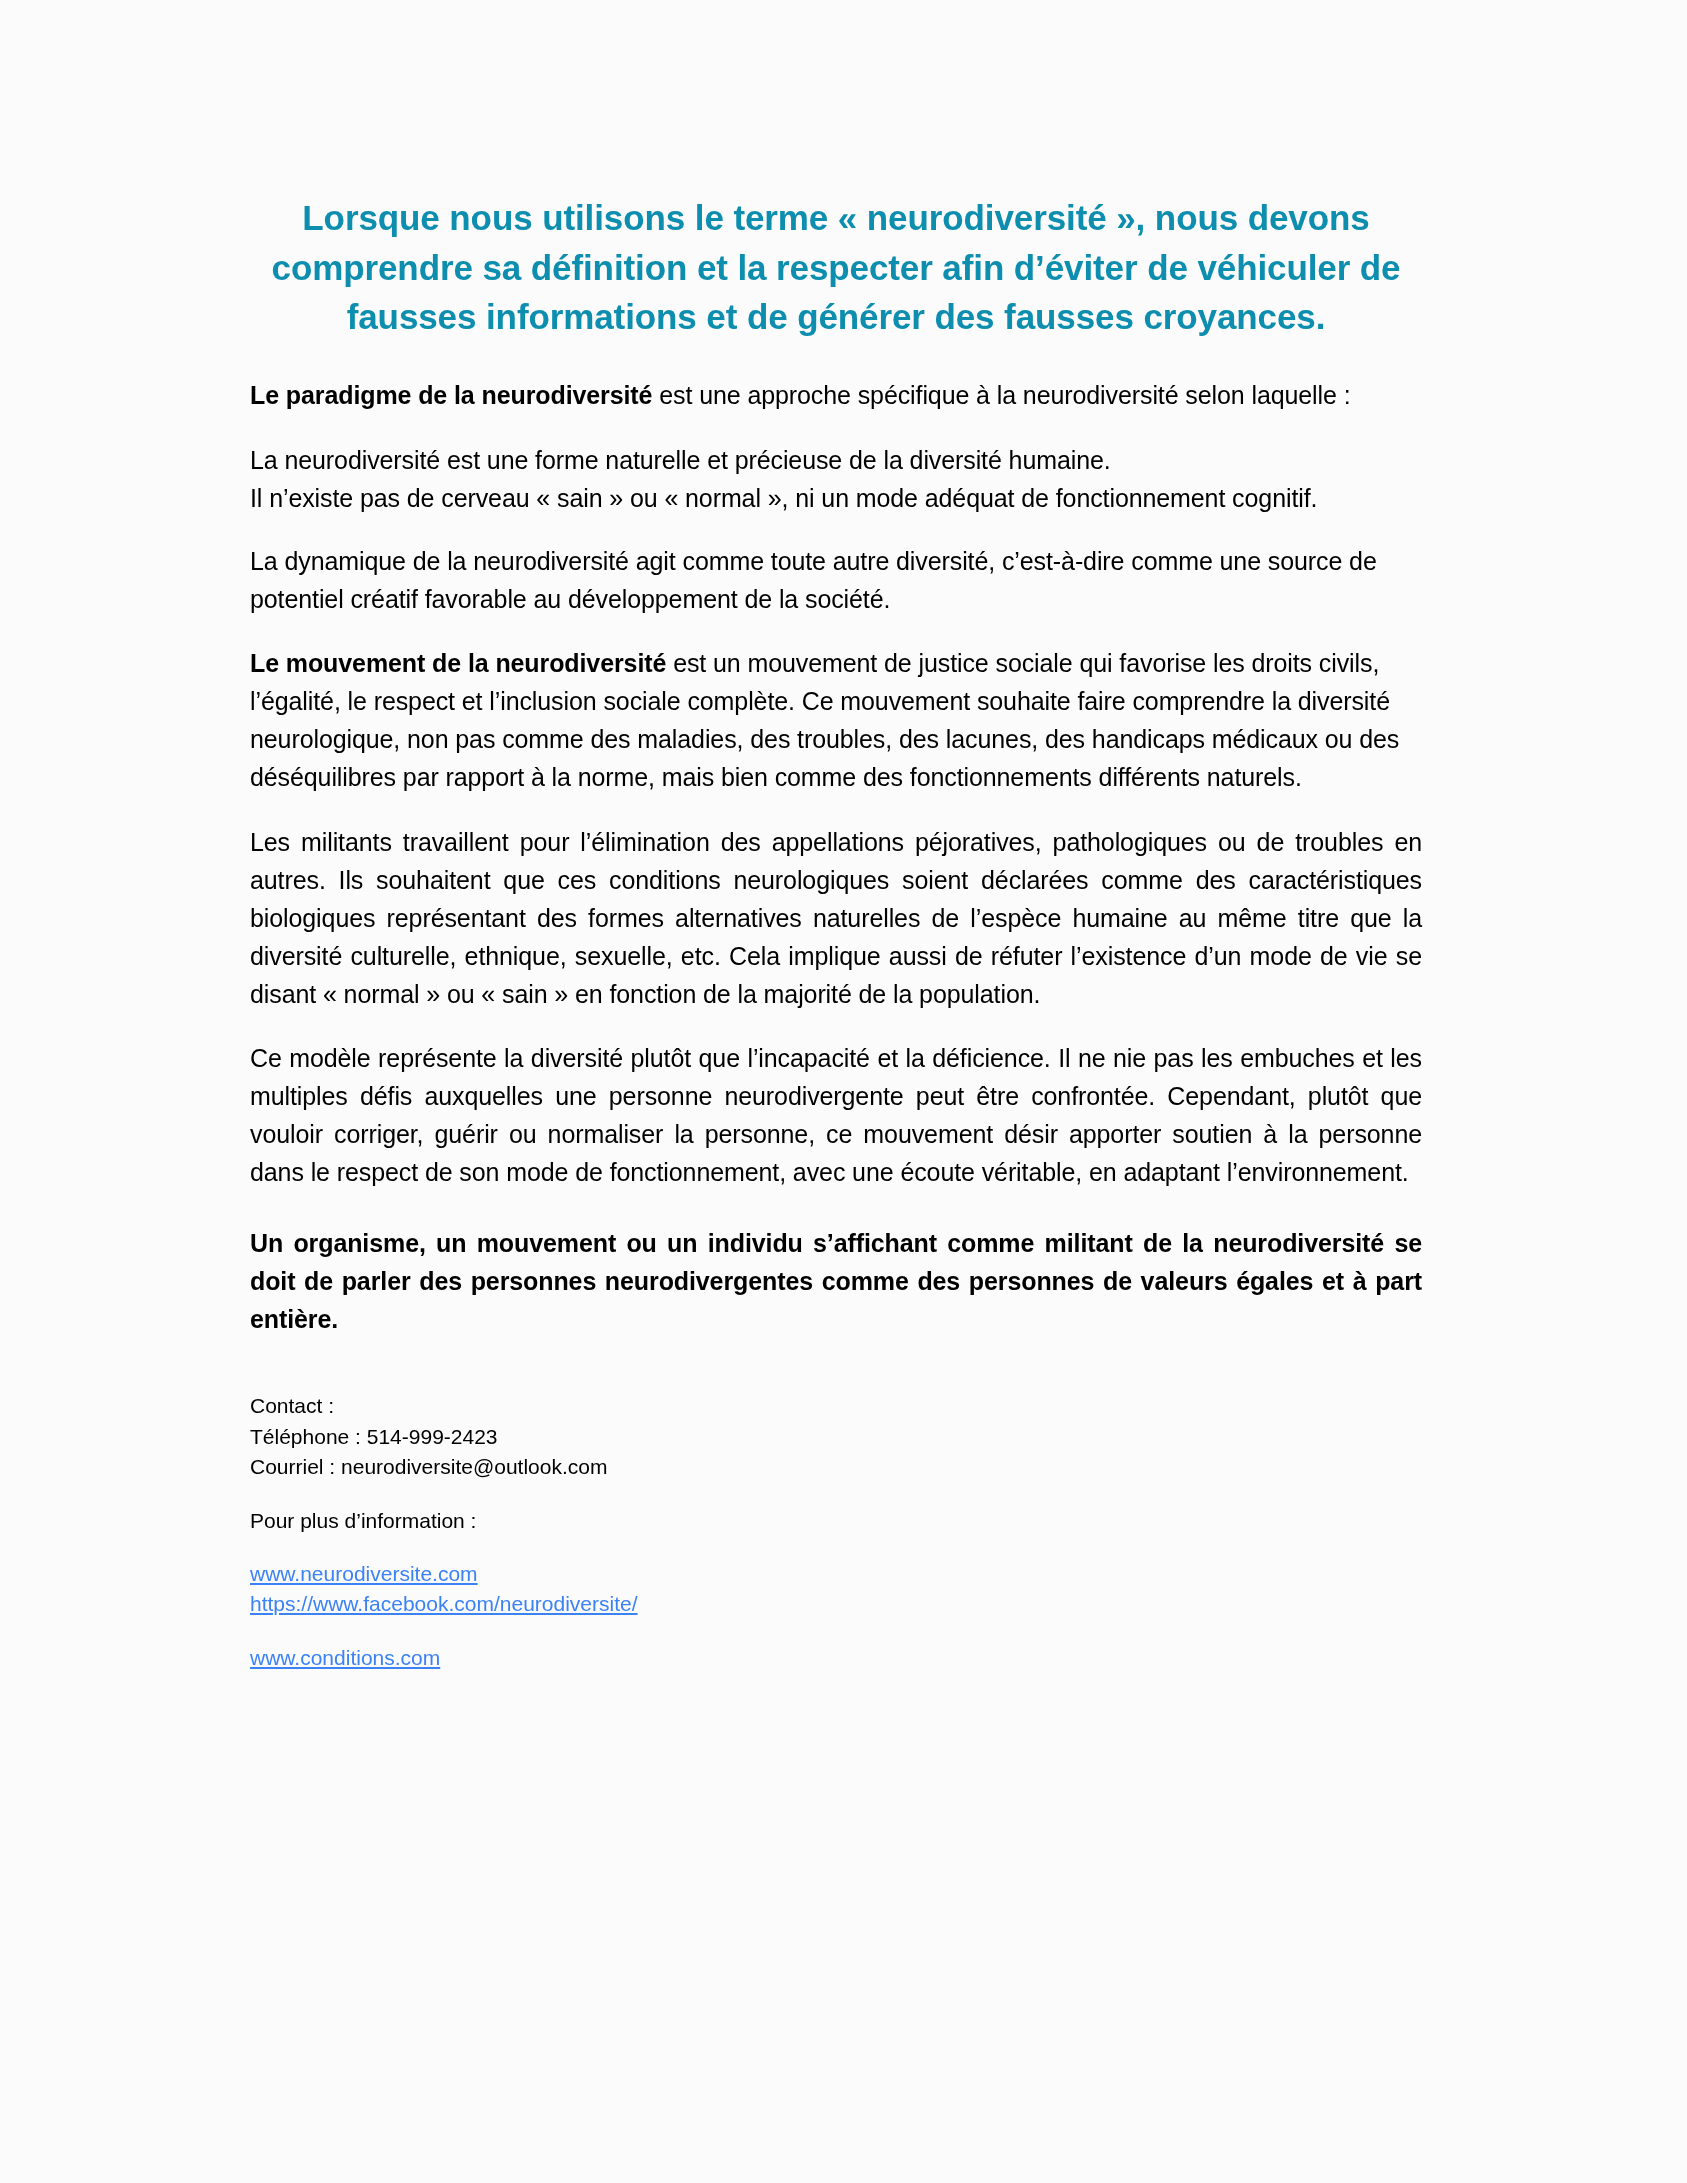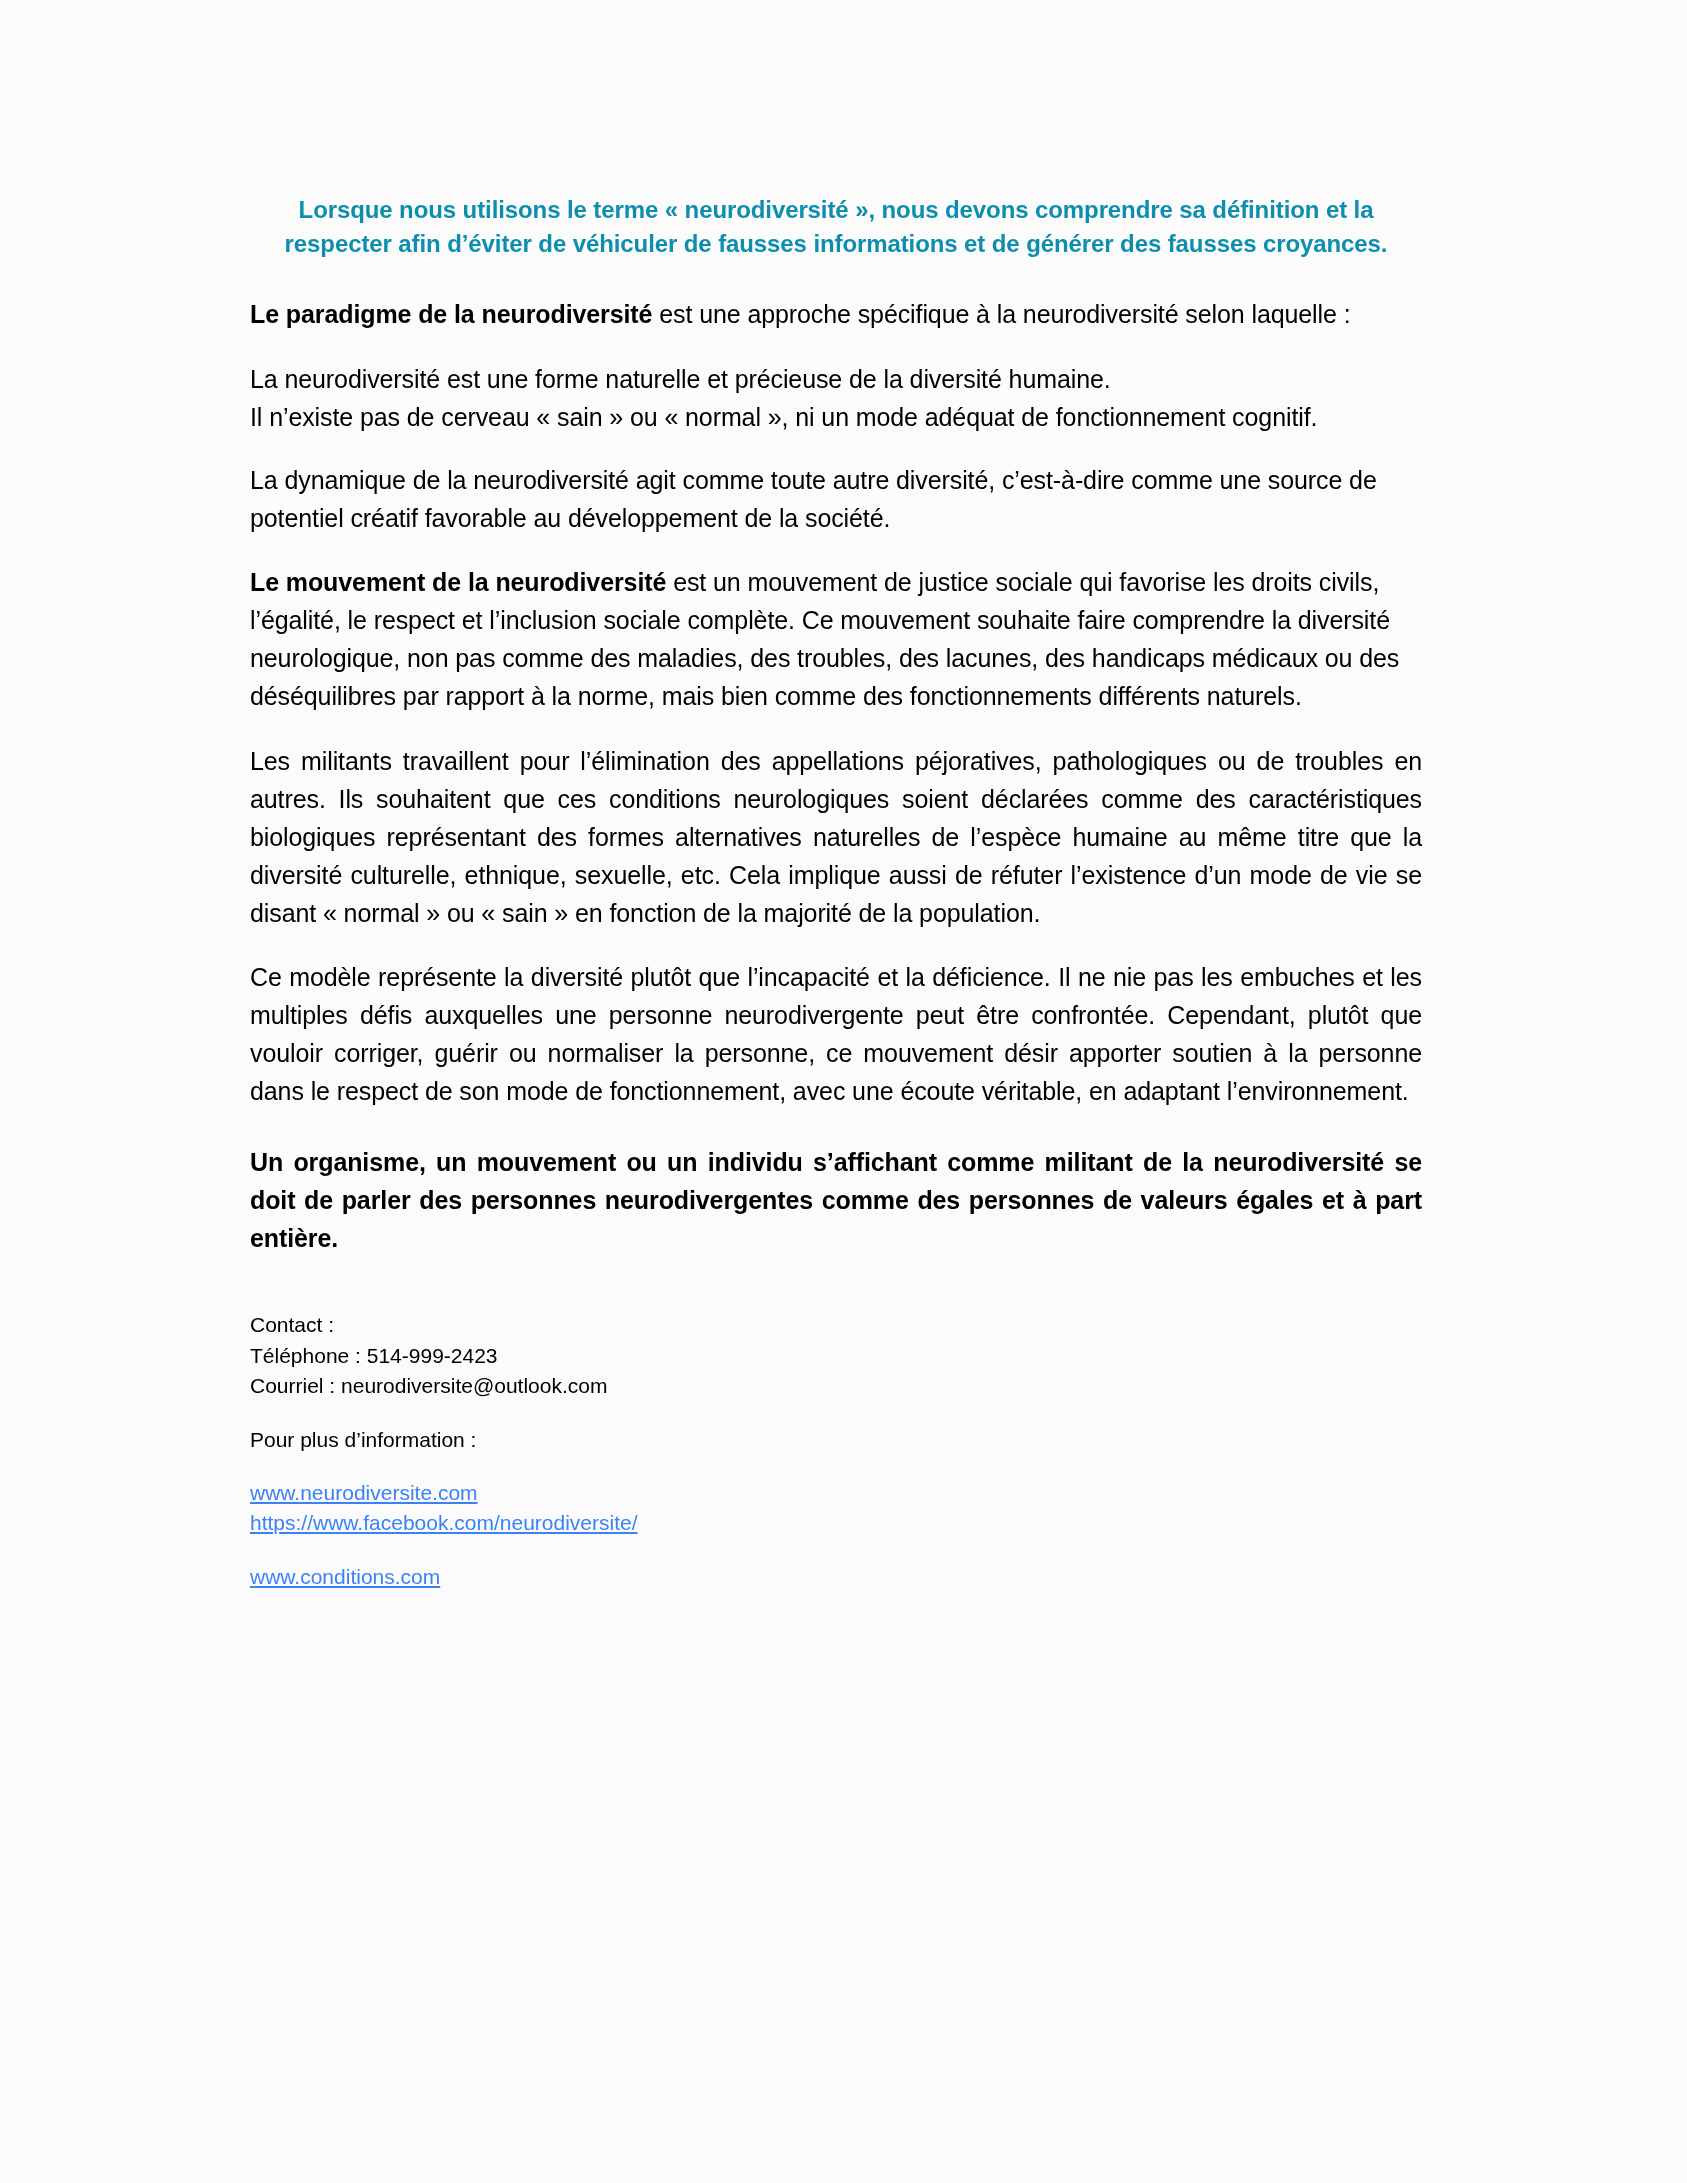--- a/index.html
+++ b/index.html
@@ -28,21 +28,21 @@
     position: absolute;
     left: 250px;
     top: 193px;
     width: 1172px;
   }
 
   
   .doc-title {
     color: #0d8eaf;
     font-weight: bold;
-    font-size: 24px;
+    font-size: 35px;
     line-height: 1.42;
     text-align: center;
     letter-spacing: -0.1px;
     margin: 0 0 34px 0;
     padding: 0 4px;
   }
 
   
   .para {
     font-size: 25px;

